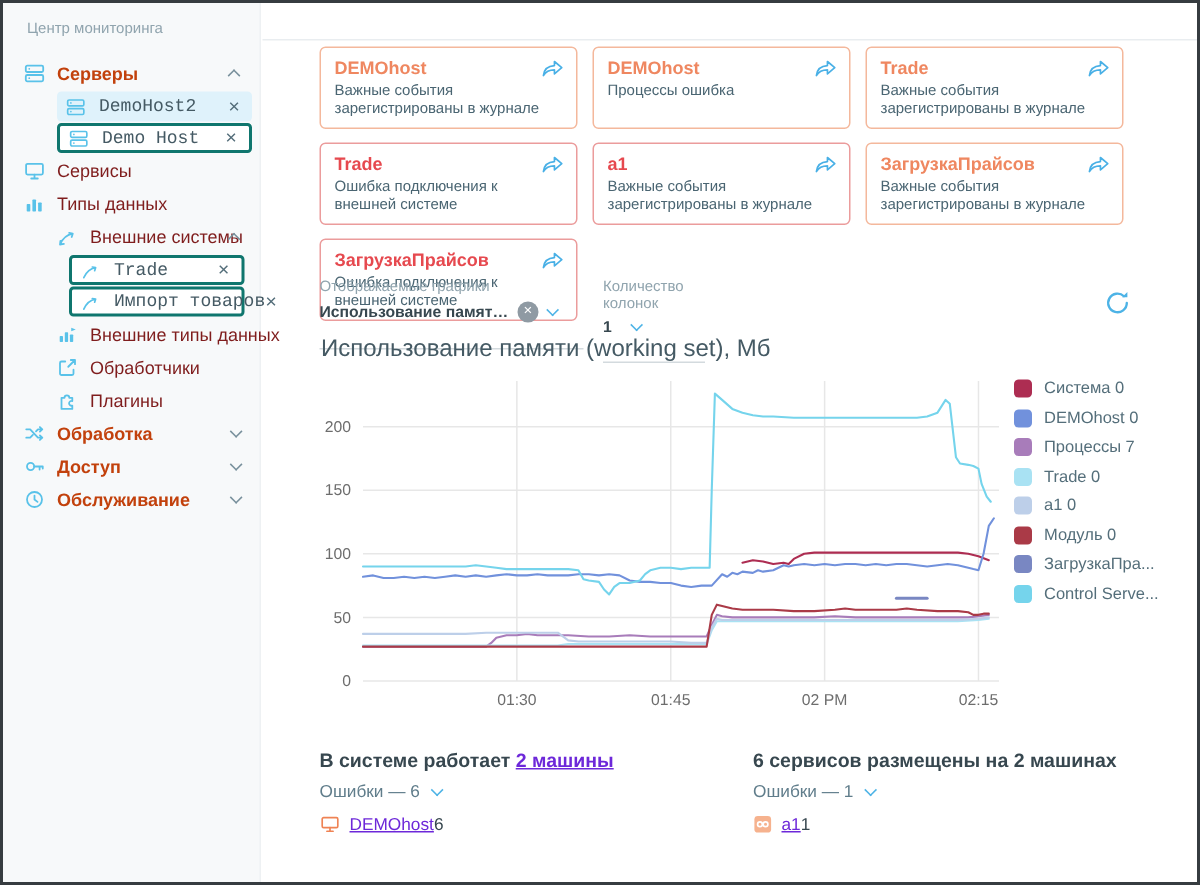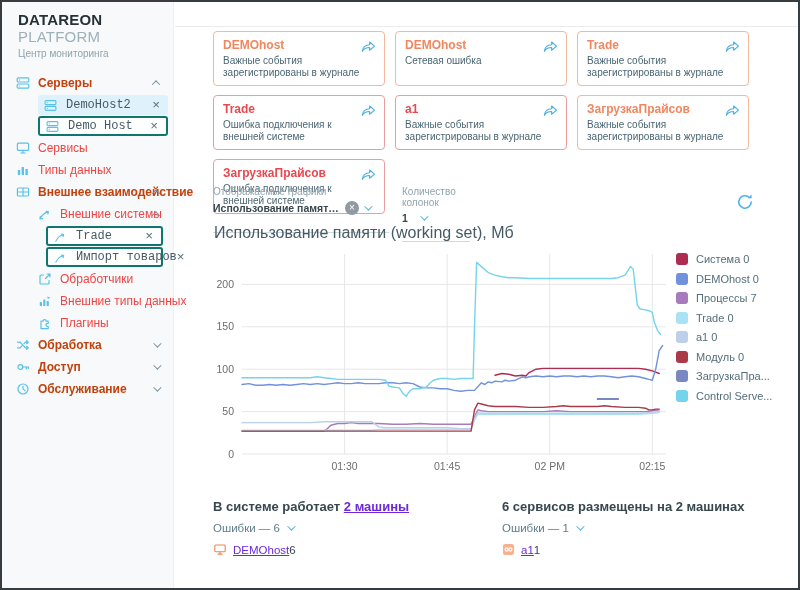--- a/index.html
+++ b/index.html
@@ -9,21 +9,21 @@
 
   
   #sidebar { position:absolute; left:0; top:0; width:172px; height:100%; background:#f7f9fa; border-right:1px solid #eef1f3; }
   .brand { padding:9px 0 0 16px; }
   .brand-line { font-size:15px; letter-spacing:.2px; }
   .brand-bold { font-weight:bold; color:#263238; }
   .brand-light { color:#9fb0ba; font-weight:400; }
   .brand-sub { font-size:10px; color:#90a4ae; margin-top:3px; }
   #nav { margin-top:13px; }
   .nav-row { position:relative; height:22px; display:flex; align-items:center; padding-left:14px; cursor:pointer; }
-  .nav-row .lbl { font-size:12px; color:#ef4444; white-space:nowrap; }
+  .nav-row .lbl { font-size:12px; color:#7f1d1d; white-space:nowrap; }
   .nav-row.root .lbl { font-weight:600; color:#c2410c; }
   .nav-row.lvl1 { padding-left:36px; }
   .card-row { height:20px; margin:1px 0; display:flex; align-items:center; border-radius:3px;font-family:Liberation Mono, monospace; }
   .card-row.lvl1 { margin-left:36px; margin-right:5px; padding-left:6px; }
   .card-row.lvl2 { margin-left:44px; margin-right:10px; padding-left:6px; }
   .card-row.active { background:#dff2fb; }
   .card-row.plain { background:#fff; border:2px solid #0f766e; }
   .card-row .lbl { font-size:12px; color:#455a64; white-space:nowrap; }
   .nav-ico { width:14px; height:14px; margin-right:8px; flex:0 0 14px; display:flex; align-items:center; }
   .row-right { position:absolute; right:14px; display:flex; align-items:center; }
@@ -75,24 +75,20 @@
   .foot-item { display:flex; align-items:center; margin-top:9px; font-size:11.5px; color:#37474f; }
   .foot-item .ico { margin-right:6px; display:flex; }
 </style>
 </head>
 <body>
 
 <div id="frame">
 
   <div id="sidebar">
     <div class="brand">
-      <div class="brand-line">
-        <span class="brand-bold">DATAREON</span>
-        <span class="brand-light">PLATFORM</span>
-      </div>
       <div class="brand-sub">Центр мониторинга</div>
     </div>
 
     <div id="nav">
 
       <div class="nav-row root">
         <span class="nav-ico">
           <svg width="14" height="14" viewBox="0 0 14 14">
               <g fill="none" stroke="#59c2e9" stroke-width="1.2" stroke-linecap="round">
                 <rect x="1.2" y="1.8" width="11.6" height="4.2" rx="1"></rect>
@@ -153,34 +149,20 @@
               <g fill="#59c2e9">
                 <rect x="1.8" y="7" width="2.4" height="5" rx=".5"></rect>
                 <rect x="5.6" y="4" width="2.4" height="8" rx=".5"></rect>
                 <rect x="9.4" y="6" width="2.4" height="6" rx=".5"></rect>
               </g>
             </svg>
         </span>
         <span class="lbl">Типы данных</span>
       </div>
 
-      <div class="nav-row root">
-        <span class="nav-ico">
-          <svg width="14" height="14" viewBox="0 0 14 14">
-              <g fill="none" stroke="#59c2e9" stroke-width="1.2">
-                <rect x="1.4" y="3" width="11.2" height="8" rx="1.2"></rect>
-                <path d="M1.4 7h11.2M7 3v8"></path>
-              </g>
-            </svg>
-        </span>
-        <span class="lbl">Внешнее взаимодействие</span>
-        <span class="row-right">
-            <span class="chev up"></span>
-          </span>
-      </div>
 
       <div class="nav-row lvl1">
         <span class="nav-ico">
           <svg width="14" height="14" viewBox="0 0 14 14">
               <g fill="none" stroke="#59c2e9" stroke-width="1.2" stroke-linecap="round" stroke-linejoin="round">
                 <path d="M2 12c2-4.5 4.5-6.5 8.5-7.2M10.5 4.8l-2.4-.5M10.5 4.8l-.7 2.2M2 12l2.6-.4M2 12l.3-2.4"></path>
               </g>
             </svg>
         </span>
         <span class="lbl">Внешние системы</span>
@@ -209,46 +191,46 @@
               </g>
             </svg>
         </span>
         <span class="lbl">Импорт товаров</span>
         <span class="card-right x-btn">×</span>
       </div>
 
       <div class="nav-row lvl1">
         <span class="nav-ico">
           <svg width="14" height="14" viewBox="0 0 14 14">
-              <g fill="none" stroke="#59c2e9" stroke-width="1.2" stroke-linecap="round" stroke-linejoin="round">
-                <path d="M11 8.5V11a1 1 0 0 1-1 1H3a1 1 0 0 1-1-1V4a1 1 0 0 1 1-1h2.5"></path>
-                <path d="M7.5 6.5L12 2M12 2H9.2M12 2v2.8"></path>
-              </g>
-            </svg>
-        </span>
-        <span class="lbl">Обработчики</span>
-      </div>
-
-      <div class="nav-row lvl1">
-        <span class="nav-ico">
-          <svg width="14" height="14" viewBox="0 0 14 14">
               <g fill="#59c2e9">
                 <rect x="1.8" y="8" width="2.2" height="4" rx=".5"></rect>
                 <rect x="5.2" y="5.5" width="2.2" height="6.5" rx=".5"></rect>
                 <rect x="8.6" y="7" width="2.2" height="5" rx=".5"></rect>
               </g>
               <path d="M9.5 2.5l3 1.2-3 1.2z" fill="#59c2e9"></path>
             </svg>
         </span>
         <span class="lbl">Внешние типы данных</span>
       </div>
 
       <div class="nav-row lvl1">
         <span class="nav-ico">
           <svg width="14" height="14" viewBox="0 0 14 14">
+              <g fill="none" stroke="#59c2e9" stroke-width="1.2" stroke-linecap="round" stroke-linejoin="round">
+                <path d="M11 8.5V11a1 1 0 0 1-1 1H3a1 1 0 0 1-1-1V4a1 1 0 0 1 1-1h2.5"></path>
+                <path d="M7.5 6.5L12 2M12 2H9.2M12 2v2.8"></path>
+              </g>
+            </svg>
+        </span>
+        <span class="lbl">Обработчики</span>
+      </div>
+
+      <div class="nav-row lvl1">
+        <span class="nav-ico">
+          <svg width="14" height="14" viewBox="0 0 14 14">
               <path d="M3 5.2h2a1.6 1.6 0 1 1 3.2 0H10.2v2.2a1.6 1.6 0 1 0 0 3V12.6H3z" fill="none" stroke="#59c2e9" stroke-width="1.2" stroke-linejoin="round"></path>
             </svg>
         </span>
         <span class="lbl">Плагины</span>
       </div>
 
       <div class="nav-row root">
         <span class="nav-ico">
           <svg width="14" height="14" viewBox="0 0 14 14">
               <g fill="none" stroke="#59c2e9" stroke-width="1.2" stroke-linecap="round" stroke-linejoin="round">
@@ -300,21 +282,21 @@
   <div id="cards">
     <div class="alert-card warn">
       <div class="t">DEMOhost</div>
       <div class="b">Важные события зарегистрированы в журнале</div>
       <span class="share"><svg width="15" height="13" viewBox="0 0 20 17">
             <path d="M11.5 2.5 18 8l-6.5 5.5v-3.6C6 9.9 3.5 11.8 1.7 15 2.3 9 5.6 6.4 11.5 6.1z" fill="none" stroke="#49b0e6" stroke-width="1.5" stroke-linejoin="round"></path>
           </svg></span>
     </div>
     <div class="alert-card warn">
       <div class="t">DEMOhost</div>
-      <div class="b">Сетевая ошибка</div>
+      <div class="b">Процессы ошибка</div>
       <span class="share"><svg width="15" height="13" viewBox="0 0 20 17">
             <path d="M11.5 2.5 18 8l-6.5 5.5v-3.6C6 9.9 3.5 11.8 1.7 15 2.3 9 5.6 6.4 11.5 6.1z" fill="none" stroke="#49b0e6" stroke-width="1.5" stroke-linejoin="round"></path>
           </svg></span>
     </div>
     <div class="alert-card warn">
       <div class="t">Trade</div>
       <div class="b">Важные события зарегистрированы в журнале</div>
       <span class="share"><svg width="15" height="13" viewBox="0 0 20 17">
             <path d="M11.5 2.5 18 8l-6.5 5.5v-3.6C6 9.9 3.5 11.8 1.7 15 2.3 9 5.6 6.4 11.5 6.1z" fill="none" stroke="#49b0e6" stroke-width="1.5" stroke-linejoin="round"></path>
           </svg></span>

